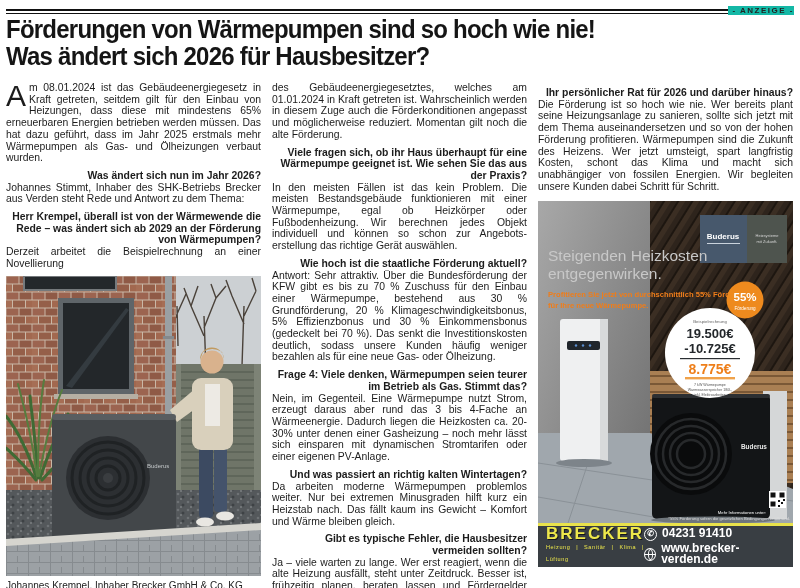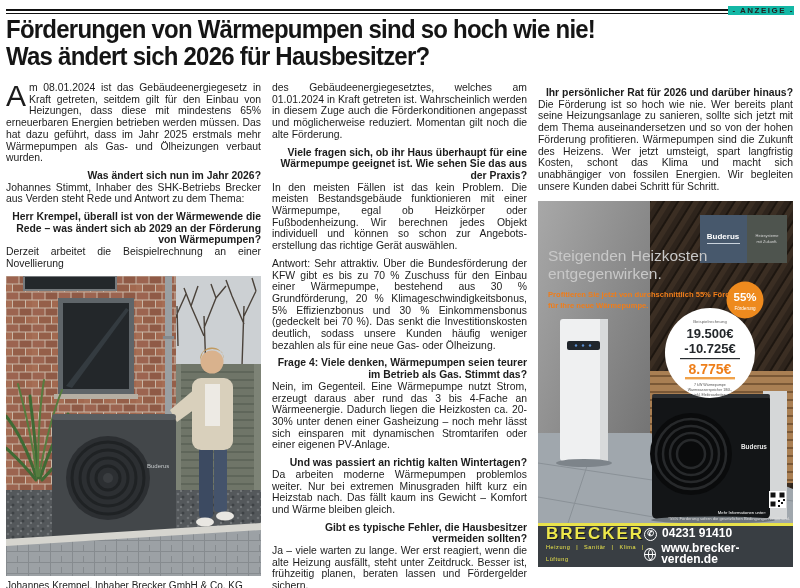--- a/index.html
+++ b/index.html
@@ -164,20 +164,21 @@
           <polygon points="0,270 255,254 255,300 0,300" fill="url(#pavers)"></polygon>
         </svg>
       </div>
       <div class="caption">Johannes Krempel, Inhaber Brecker GmbH &amp; Co. KG aus Verden</div>
     </div>
 
     <div class="col">
       <p class="para">des Gebäudeenergiegesetztes, welches am 01.01.2024 in Kraft getreten ist. Wahrscheinlich werden in diesem Zuge auch die Förderkonditionen angepasst und möglicherwei­se reduziert. Momentan gilt noch die alte Förderung.</p>
       <p class="q para">Viele fragen sich, ob ihr Haus überhaupt für eine Wärme­pumpe geeignet ist. Wie sehen Sie das aus der Praxis?</p>
       <p class="para">In den meisten Fällen ist das kein Problem. Die meisten Be­standsgebäude funktionieren mit einer Wärmepumpe, egal ob Heizkörper oder Fußbodenheizung. Wir berechnen je­des Objekt individuell und können so schon zur Angebots­erstellung das richtige Gerät auswählen.</p>
+      <p class="q para">Wie hoch ist die staatliche Förderung aktuell?</p>
       <p class="para">Antwort: Sehr attraktiv. Über die Bundesförderung der KFW gibt es bis zu 70 % Zuschuss für den Einbau einer Wärmepumpe, bestehend aus 30 % Grundförderung, 20 % Klimageschwindigkeitsbonus, 5% Effizienzbonus und 30 % Einkommensbonus (gedeckelt bei 70 %). Das senkt die Investitionskosten deutlich, sodass unsere Kunden häufig weniger bezahlen als für eine neue Gas- oder Ölheizung.</p>
       <p class="q para">Frage 4: Viele denken, Wärmepumpen seien teurer im Be­trieb als Gas. Stimmt das?</p>
       <p class="para">Nein, im Gegenteil. Eine Wärmepumpe nutzt Strom, erzeugt daraus aber rund das 3 bis 4-Fache an Wärmeenergie. Da­durch liegen die Heizkosten ca. 20-30% unter denen einer Gasheizung – noch mehr lässt sich einsparen mit dynami­schen Stromtarifen oder einer eigenen PV-Anlage.</p>
       <p class="q para">Und was passiert an richtig kalten Wintertagen?</p>
       <p class="para">Da arbeiten moderne Wärmepumpen problemlos weiter. Nur bei extremen Minusgraden hilft kurz ein Heizstab nach. Das fällt kaum ins Gewicht – Komfort und Wärme bleiben gleich.</p>
       <p class="q para">Gibt es typische Fehler, die Hausbesitzer vermeiden soll­ten?</p>
       <p class="para">Ja – viele warten zu lange. Wer erst reagiert, wenn die alte Heizung ausfällt, steht unter Zeitdruck. Besser ist, frühzei­tig planen, beraten lassen und Fördergelder sichern.</p>
     </div>
 
     <div class="col">

